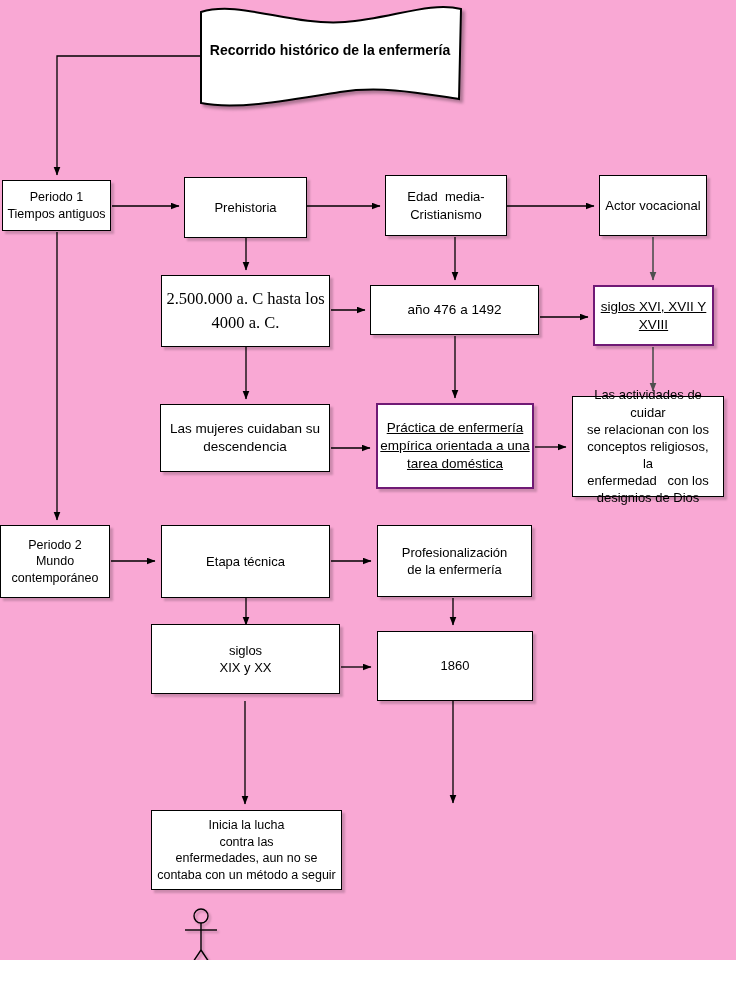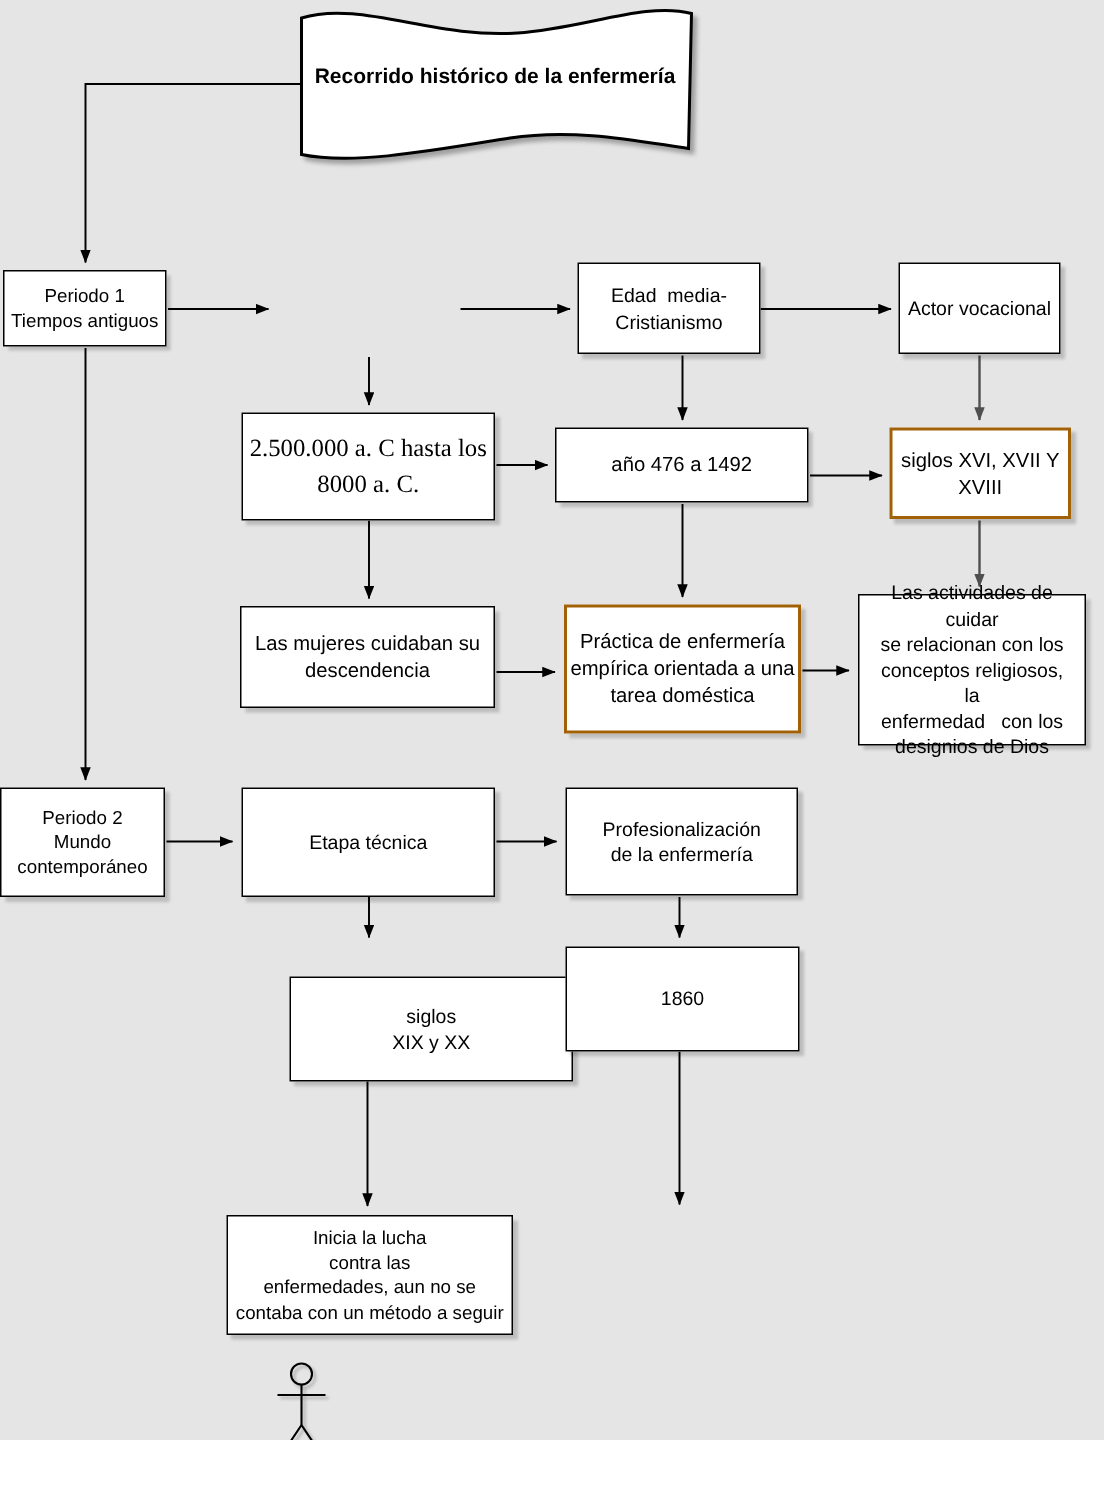--- a/index.html
+++ b/index.html
@@ -1,29 +1,29 @@
 <!DOCTYPE html>
 <html><head>
 <meta charset="utf-8">
 <style>
   html,body{margin:0;padding:0;background:#ffffff;}
   .stage{
-    position:relative;width:736px;height:960px;background:#e5e5e5;overflow:hidden;
+    position:relative;width:736px;height:960px;background:#f9a8d4;overflow:hidden;
     font-family:"Liberation Sans","DejaVu Sans",sans-serif;color:#000;
   }
   .stage svg{position:absolute;left:0;top:0;}
   .node{
     position:absolute;box-sizing:border-box;background:#fff;border:1.4px solid #000;
     display:flex;align-items:center;justify-content:center;text-align:center;
     white-space:pre-wrap;font-size:13px;line-height:1.32;padding:2px;
     box-shadow:3px 3px 2px rgba(0,0,0,0.18);
   }
   .node.sm{font-size:12.5px;}
   .node.md{font-size:13.5px;}
-  .node.grayborder{border:2px solid #a16207;}
+  .node.grayborder{border:2px solid #701a75;text-decoration:underline;}
   .node.serif{font-family:"Liberation Serif","DejaVu Serif",serif;font-size:16.5px;line-height:1.45;}
   .banner-label{
     position:absolute;left:205px;top:42px;width:250px;text-align:center;
     font-weight:bold;font-size:14px;
   }
   .credit{position:absolute;left:214px;top:944px;font-size:13px;white-space:pre;}
   .actor-label{position:absolute;left:184px;top:972px;font-size:18px;}
 </style>
 </head>
 <body>
@@ -70,26 +70,27 @@
       <line x1="201" y1="923" x2="201" y2="950"></line>
       <line x1="185" y1="930" x2="217" y2="930"></line>
       <path d="M 201 950 L 187 971 M 201 950 L 215 971"></path>
     </g>
   </svg>
 
   <div class="banner-label">Recorrido histórico de la enfermería</div>
 
   <div class="node sm" style="left:2px;top:180px;width:109px;height:51px;">Periodo 1
 Tiempos antiguos</div>
+  <div class="node" style="left:184px;top:177px;width:123px;height:61px;">Prehistoria</div>
   <div class="node" style="left:385px;top:175px;width:122px;height:61px;">Edad  media-
 Cristianismo</div>
   <div class="node" style="left:599px;top:175px;width:108px;height:61px;">Actor vocacional</div>
 
   <div class="node serif" style="left:161px;top:275px;width:169px;height:72px;">2.500.000 a. C hasta los
-8000 a. C.</div>
+4000 a. C.</div>
   <div class="node md" style="left:370px;top:285px;width:169px;height:50px;">año 476 a 1492</div>
   <div class="node md grayborder" style="left:593px;top:285px;width:121px;height:61px;">siglos XVI, XVII Y
 XVIII</div>
 
   <div class="node md" style="left:160px;top:404px;width:170px;height:68px;">Las mujeres cuidaban su
 descendencia</div>
   <div class="node md grayborder" style="left:376px;top:403px;width:158px;height:86px;">Práctica de enfermería
 empírica orientada a una
 tarea doméstica</div>
   <div class="node" style="left:572px;top:396px;width:152px;height:101px;padding:12px;">Las actividades de cuidar
@@ -98,21 +99,21 @@
 enfermedad   con los
 designios de Dios</div>
 
   <div class="node sm" style="left:0px;top:525px;width:110px;height:73px;">Periodo 2
 Mundo
 contemporáneo</div>
   <div class="node" style="left:161px;top:525px;width:169px;height:73px;">Etapa técnica</div>
   <div class="node" style="left:377px;top:525px;width:155px;height:72px;">Profesionalización
 de la enfermería</div>
 
-  <div class="node" style="left:151px;top:651px;width:189px;height:70px;margin-left:42px;">siglos
+  <div class="node" style="left:151px;top:624px;width:189px;height:70px;">siglos
 XIX y XX</div>
   <div class="node" style="left:377px;top:631px;width:156px;height:70px;">1860</div>
 
   <div class="node sm" style="left:151px;top:810px;width:191px;height:80px;">Inicia la lucha
 contra las
 enfermedades, aun no se
 contaba con un método a seguir</div>
 
   <div class="actor-label">Actor</div>
 

